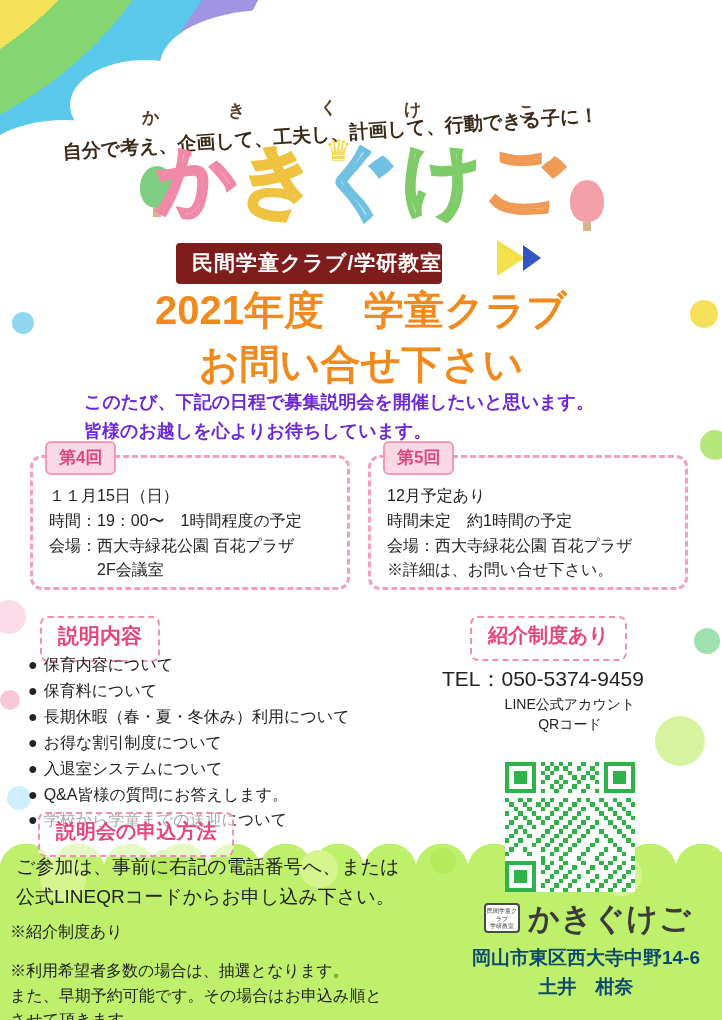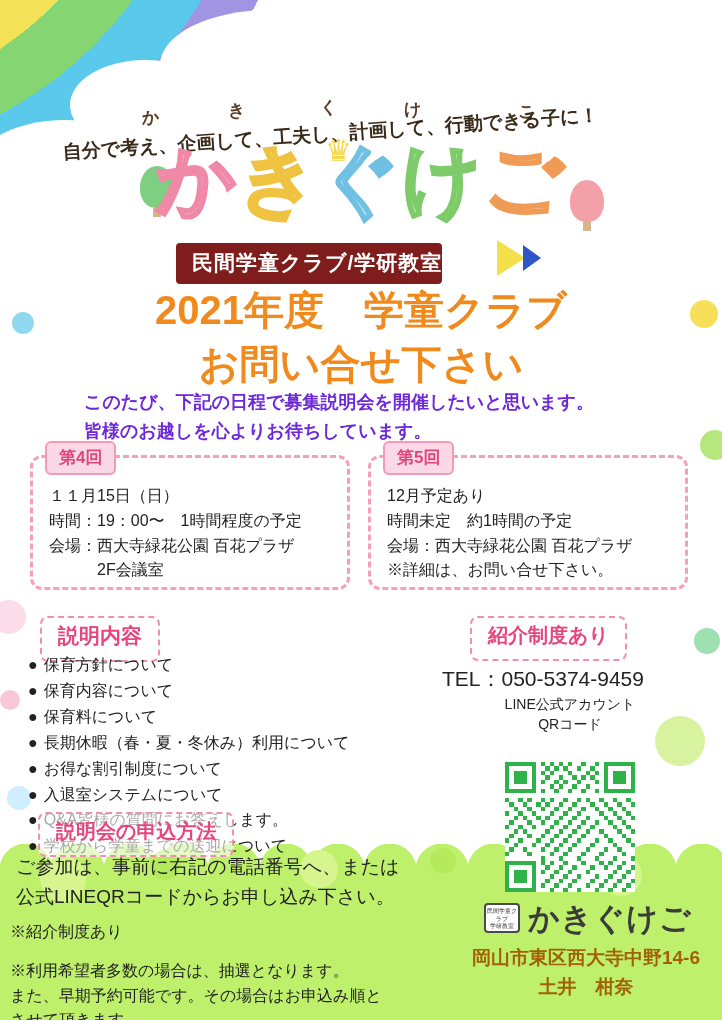--- a/index.html
+++ b/index.html
@@ -287,21 +287,21 @@
     padding-top:3px;
     background:#fff;
   }
   .footaddr {
     position:absolute;
     left: 455px; top: 944px;
     width: 262px;
     text-align:center;
     font-size: 19px;
     font-weight:bold;
-    color:#a16207;
+    color:#0c4a6e;
     line-height:1.5;
   }
 </style>
 </head>
 <body>
 
 <div id="flyer">
 
   <div class="rainbow2"></div>
 
@@ -374,21 +374,20 @@
     <div>時間未定　約1時間の予定</div>
     <div>会場：西大寺緑花公園 百花プラザ</div>
     <div>※詳細は、お問い合せ下さい。</div>
   </div>
 
   <div class="pinklabel" style="left:40px; top:616px;">説明内容</div>
 
   <div class="pinklabel" style="left:470px; top:616px; font-size:20px;">紹介制度あり</div>
 
   <div class="bullets">
-    <div><span class="dot">●</span><span>保育方針について</span></div>
     <div><span class="dot">●</span><span>保育内容について</span></div>
     <div><span class="dot">●</span><span>保育料について</span></div>
     <div><span class="dot">●</span><span>長期休暇（春・夏・冬休み）利用について</span></div>
     <div><span class="dot">●</span><span>お得な割引制度について</span></div>
     <div><span class="dot">●</span><span>入退室システムについて</span></div>
     <div><span class="dot">●</span><span>Q&amp;A皆様の質問にお答えします。</span></div>
     <div><span class="dot">●</span><span>学校から学童までの送迎について</span></div>
   </div>
 
   <div class="contact-tel">TEL：050-5374-9459</div>

